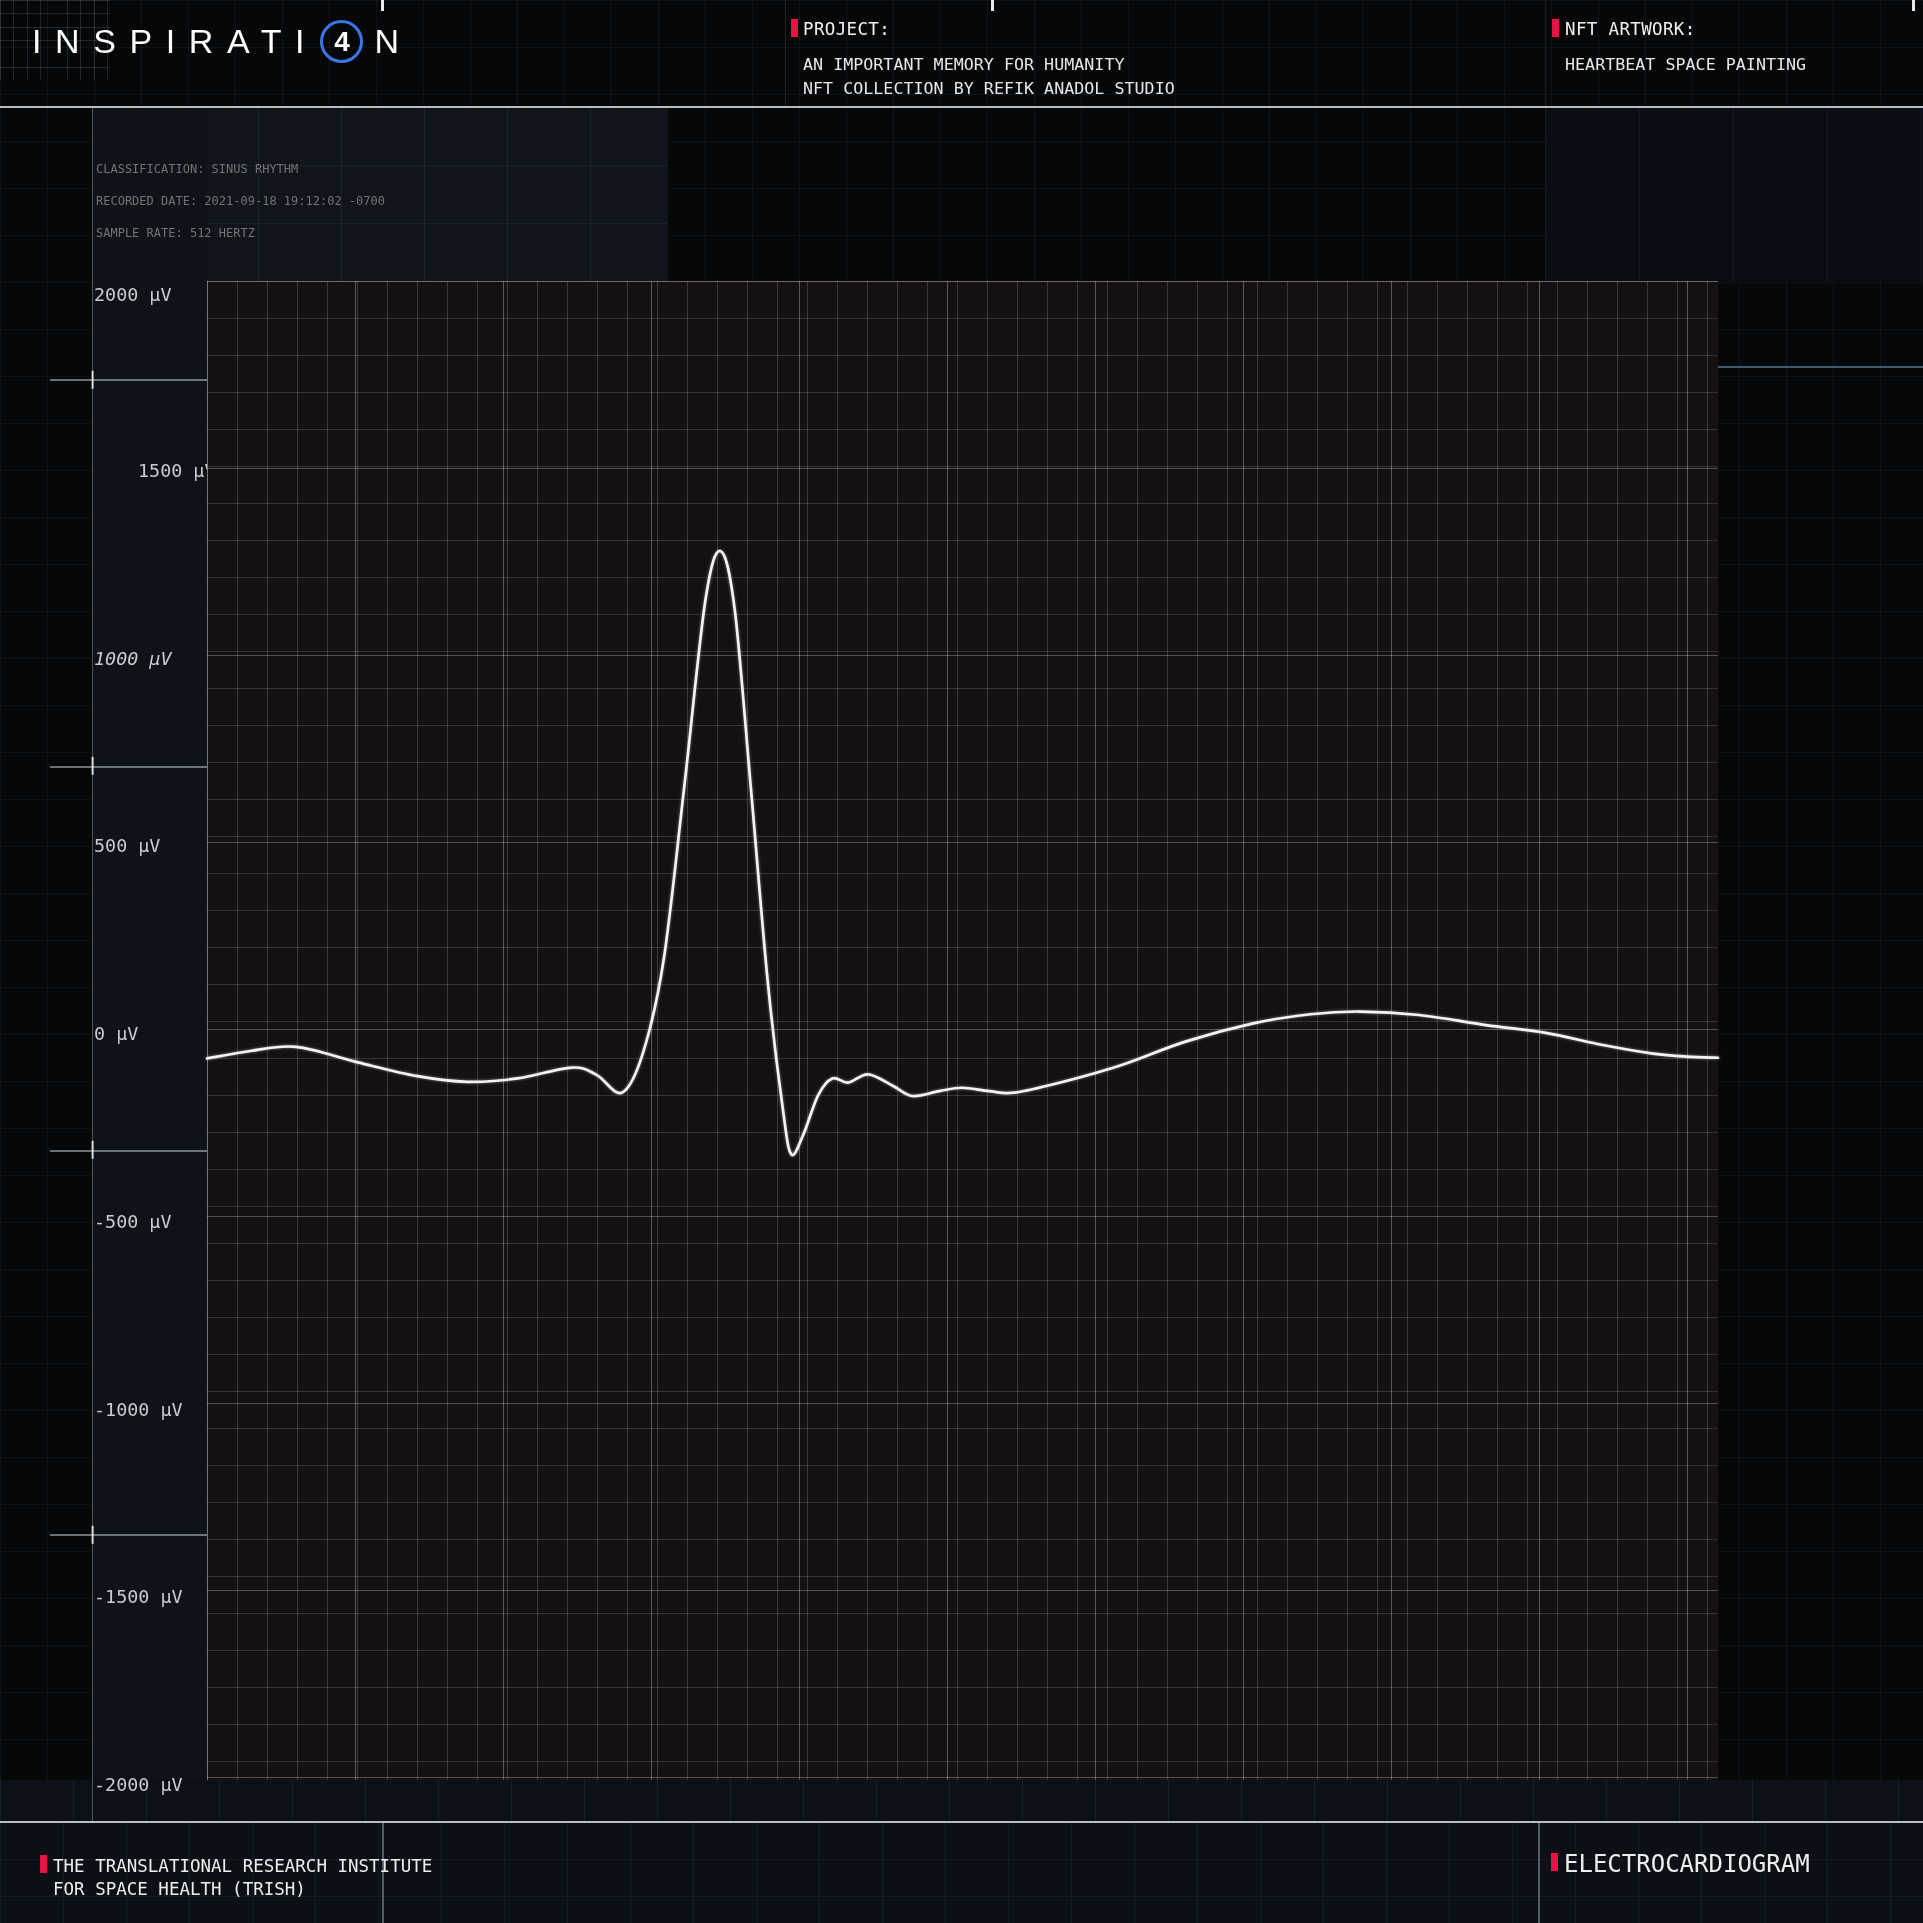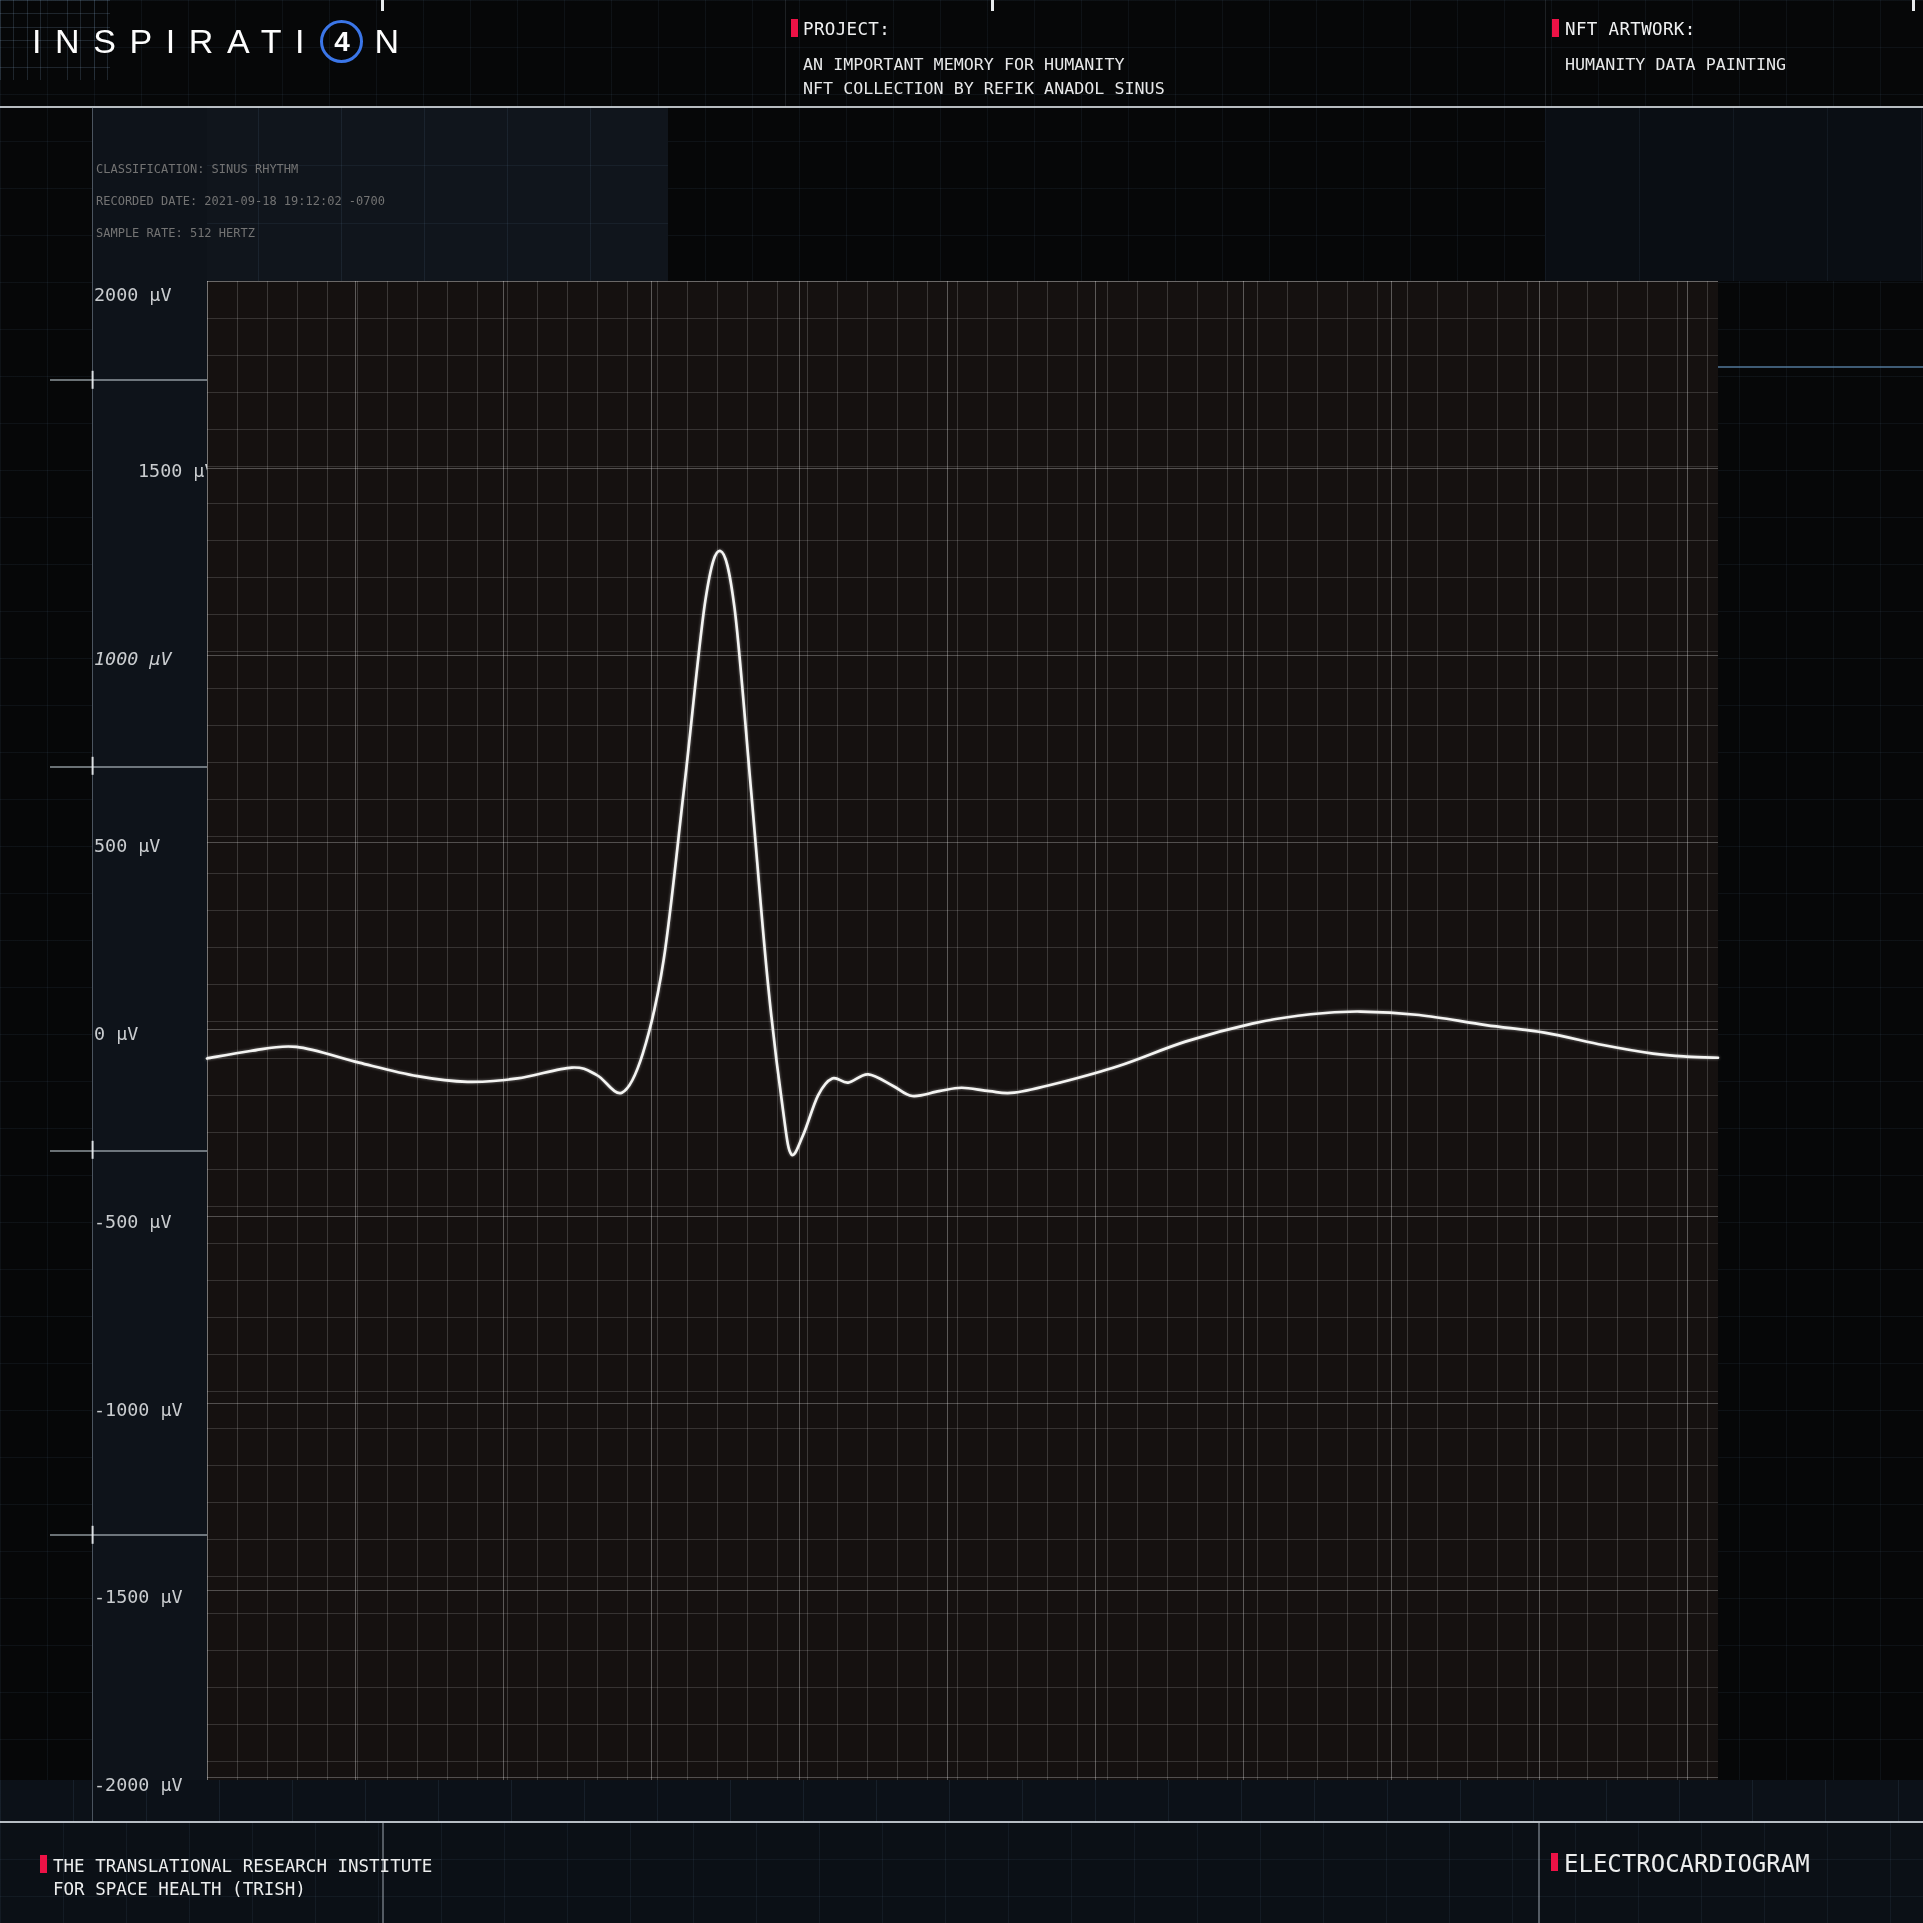--- a/index.html
+++ b/index.html
@@ -101,27 +101,27 @@
     <span>INSPIRATI</span>
     <span class="logo-circle">
       <span>4</span>
     </span>
     <span>N</span>
   </div>
 
 <div class="hdr-block">
   <div class="red-tick" style="left:791px;top:19px"></div>
   <div class="hdr-label" style="left:803px;top:19px">PROJECT:</div>
-  <div class="hdr-lines" style="left:803px;top:52px"><span>AN IMPORTANT MEMORY FOR HUMANITY</span><br><span>NFT COLLECTION BY REFIK ANADOL SINUS</span></div>
+  <div class="hdr-lines" style="left:803px;top:52px"><span>AN IMPORTANT MEMORY FOR HUMANITY</span><br><span>NFT COLLECTION BY REFIK ANADOL STUDIO</span></div>
 </div>
 
 <div class="hdr-block">
   <div class="red-tick" style="left:1552px;top:19px"></div>
   <div class="hdr-label" style="left:1565px;top:19px">NFT ARTWORK:</div>
-  <div class="hdr-lines" style="left:1565px;top:52px">HUMANITY DATA PAINTING</div>
+  <div class="hdr-lines" style="left:1565px;top:52px">HEARTBEAT SPACE PAINTING</div>
 </div>
 
 <div class="meta-lines"><span>CLASSIFICATION: SINUS RHYTHM</span><br><span>RECORDED DATE: 2021-09-18 19:12:02 -0700</span><br><span>SAMPLE RATE: 512 HERTZ</span></div>
 
 <div class="axis-vline"></div>
 <div id="axis-labels">
     <div class="axis-label" style="top: 294px;">2000 µV</div>
     <div class="axis-label" style="top: 470px; padding-left: 44px;">1500 µV</div>
     <div class="axis-label" style="top: 658px; font-style: italic;">1000 µV</div>
     <div class="axis-label" style="top: 845px;">500 µV</div>

